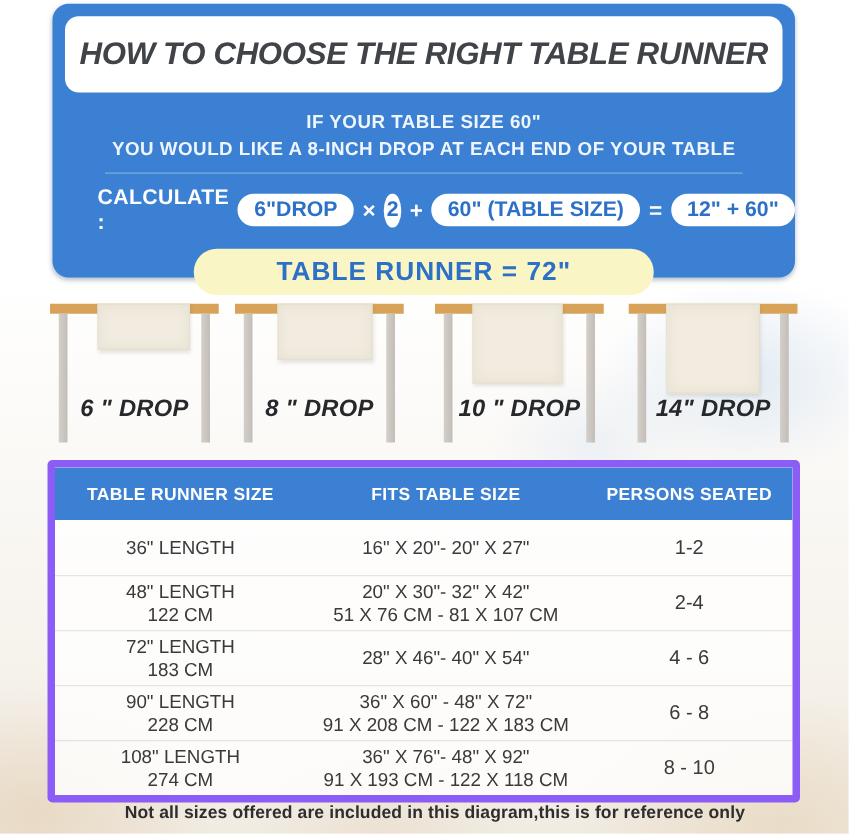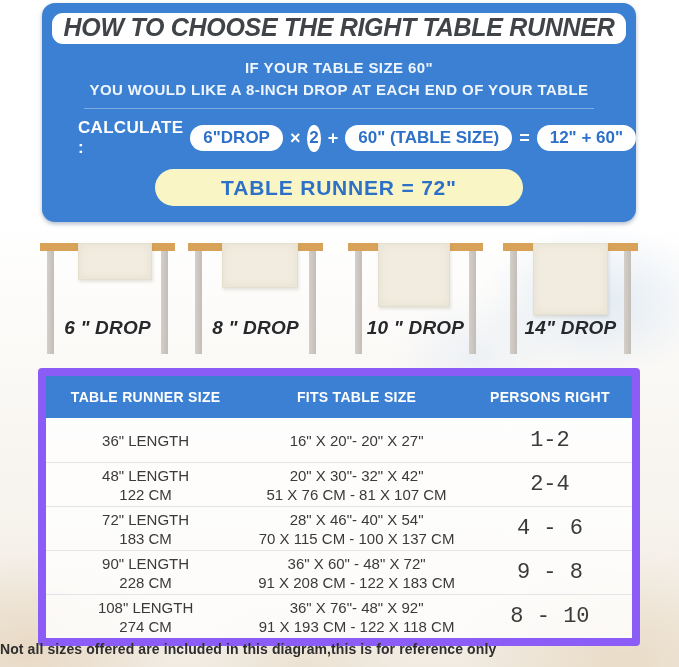--- a/index.html
+++ b/index.html
@@ -20,22 +20,22 @@
       linear-gradient(#ffffff 0%, #f8f5f0 55%, #f1ebe2 100%);
   }
 
   
   .blue-panel {
     position:absolute; left:42px; top:3px; width:594px; height:219px;
     background:#3b80d2; border-radius:13px;
     box-shadow:0 2px 4px rgba(30,60,100,0.35);
   }
   .title-box {
-    margin:10px 10px 0 10px; height:31px; background:#ffffff; border-radius:11px;
-    display:flex; justify-content:center;
+    margin:10px 10px 0 10px; height:61px; background:#ffffff; border-radius:11px;
+    display:flex; align-items:center; justify-content:center;
   }
   .main-title {
     font-size:25px; font-weight:bold; font-style:italic; color:#404347; letter-spacing:-0.3px;
     white-space:nowrap;
   }
   .intro { margin-top:13px; text-align:center; color:#eef5fd; font-weight:bold;
            font-size:15px; line-height:22px; letter-spacing:0.4px; }
   .intro-sep { width:510px; margin:7px auto 0 auto; border-bottom:1px solid rgba(255,255,255,0.35); }
 
   .calc-row { margin-top:9px; display:flex; align-items:center; justify-content:center; gap:7px;padding-left:36px; }
@@ -69,39 +69,39 @@
   }
   .drop-label {
     position:absolute; top:74px; width:100%; text-align:center;
     font-size:19px; font-weight:bold; font-style:italic; color:#26282b; letter-spacing:0.2px;
     white-space:nowrap;
   }
 
   
   .size-table {
     position:absolute; left:38px; top:368px; width:602px;
-    border:8px solid #8b5cf6; border-radius:4px; overflow:hidden;
+    border:6px solid #8b5cf6; border-radius:4px; overflow:hidden;
     background:rgba(255,255,255,0.80);
   }
   .st-header {
     display:grid; grid-template-columns:34% 38% 28%;
     background:#3b80d2; height:42px; align-items:center;
   }
   .st-header .hcell { text-align:center; color:#ffffff; font-weight:bold; font-size:14px; letter-spacing:0.3px; }
   .st-row {
     display:grid; grid-template-columns:34% 38% 28%;
     height:44px; align-items:center;
   }
   .st-row + .st-row { border-top:1px solid rgba(150,160,175,0.25); }
   .cell { text-align:center; color:#3a3a3a; font-size:15px; line-height:19px; }
   .cell .l1, .cell .l2 { display:block; white-space:nowrap; }
-  .persons { font-size:22px;font-family:Liberation Mono, monospace; }
+  .persons { font-size:16px; }
 
   .footer-note {
-    position:absolute; left:0; top:641px; width:596px; text-align:left;
+    position:absolute; left:0; top:641px; width:596px; text-align:right;
     font-size:14px; font-weight:bold; color:#2e2e2e; letter-spacing:0.1px;
   }
 </style>
 </head>
 <body>
 
 <div class="page">
 
   <div class="photo-bg"></div>
 
@@ -160,21 +160,21 @@
     <div class="leg left"></div>
     <div class="leg right"></div>
     <div class="runner" style="left:30px; width:75px; height:72px;"></div>
     <div class="drop-label">14" DROP</div>
   </div>
 
   <div class="size-table">
     <div class="st-header">
       <div class="hcell">TABLE RUNNER SIZE</div>
       <div class="hcell">FITS TABLE SIZE</div>
-      <div class="hcell">PERSONS RIGHT</div>
+      <div class="hcell">PERSONS SEATED</div>
     </div>
 
     <div class="st-row">
       <div class="cell">
         <span class="l1">36" LENGTH</span>
       </div>
       <div class="cell">
         <span class="l1">16" X 20"- 20" X 27"</span>
       </div>
       <div class="cell persons">1-2</div>
@@ -192,35 +192,34 @@
       <div class="cell persons">2-4</div>
     </div>
 
     <div class="st-row">
       <div class="cell">
         <span class="l1">72" LENGTH</span>
         <span class="l2">183 CM</span>
       </div>
       <div class="cell">
         <span class="l1">28" X 46"- 40" X 54"</span>
-        <span class="l2">70 X 115 CM - 100 X 137 CM</span>
       </div>
       <div class="cell persons">4 - 6</div>
     </div>
 
     <div class="st-row">
       <div class="cell">
         <span class="l1">90" LENGTH</span>
         <span class="l2">228 CM</span>
       </div>
       <div class="cell">
         <span class="l1">36" X 60" - 48" X 72"</span>
         <span class="l2">91 X 208 CM - 122 X 183 CM</span>
       </div>
-      <div class="cell persons">9 - 8</div>
+      <div class="cell persons">6 - 8</div>
     </div>
 
     <div class="st-row">
       <div class="cell">
         <span class="l1">108" LENGTH</span>
         <span class="l2">274 CM</span>
       </div>
       <div class="cell">
         <span class="l1">36" X 76"- 48" X 92"</span>
         <span class="l2">91 X 193 CM - 122 X 118 CM</span>

